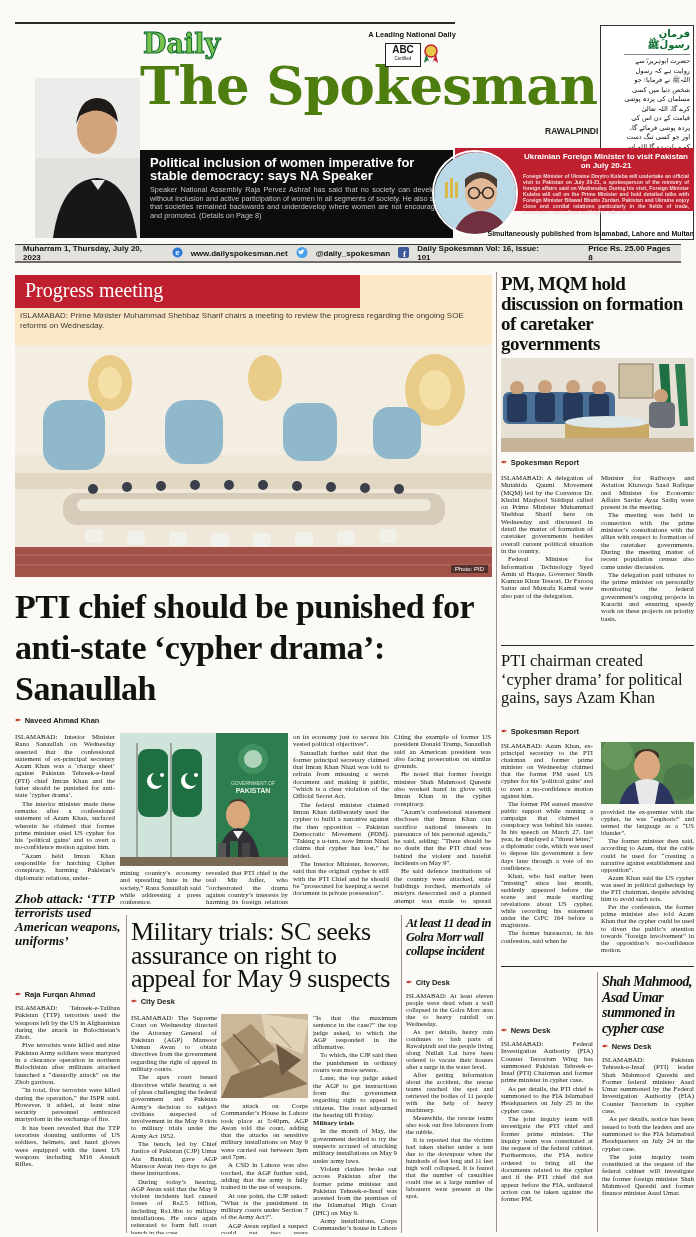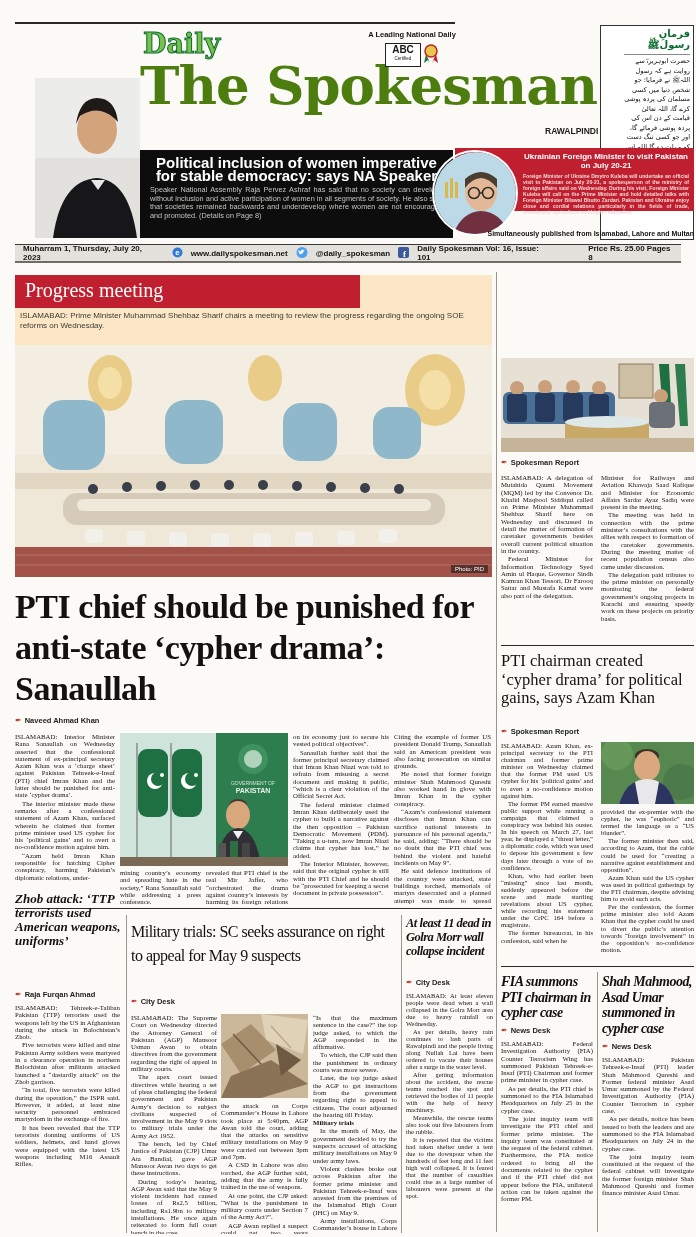--- a/index.html
+++ b/index.html
@@ -65,21 +65,21 @@
     <div class="urdu" style="font-size:10px;font-weight:bold;color:#0a6b2e;border-bottom:1px solid #888;padding-bottom:1px;">فرمانِ رسولﷺ</div>
     <div class="urdu" style="font-size:6.6px;line-height:9.5px;color:#111;margin-top:2px;">حضرت ابوہریرہؓ سے روایت ہے کہ رسول اللہﷺ نے فرمایا: جو شخص دنیا میں کسی مسلمان کی پردہ پوشی کرے گا، اللہ تعالیٰ قیامت کے دن اس کی پردہ پوشی فرمائے گا، اور جو کسی تنگ دست کو مہلت دے گا اللہ اس پر آسانی فرمائے گا۔</div>
     <div class="urdu" style="font-size:6px;color:#111;margin-top:1px;">(صحیح بخاری و مسلم)</div>
     <div style="border-top:1px solid #888;margin-top:3px;padding-top:2px;text-align:center;">
       <div class="serif" style="font-size:8px;font-weight:bold;">Barkat Rice Mills</div>
       <div class="serif" style="font-size:8px;font-weight:bold;">(Pvt) Limited</div>
     </div>
   </div>
 
   <div class="abs" style="left:140px;top:150px;width:313px;height:88px;background:#0d0d0d;padding:6px 10px;box-sizing:border-box;">
-    <div class="sans" style="font-size:15px;line-height:13px;font-weight:bold;color:#ffffff;text-align:center;">Political inclusion of women imperative for stable democracy: says NA Speaker</div>
+    <div class="sans" style="font-size:13px;line-height:13px;font-weight:bold;color:#ffffff;">Political inclusion of women imperative for stable democracy: says NA Speaker</div>
     <div class="sans" style="font-size:7.3px;line-height:8.6px;color:#c6c4c0;text-align:justify;margin-top:4px;">Speaker National Assembly Raja Pervez Ashraf has said that no society can develope without inclusion and active participation of women in all segments of society. He also said that societies remained backwards and underdevelop where women are not encouraged and promoted. (Details on Page 8)</div>
   </div>
 
   <div class="abs redbar" style="left:455px;top:148px;width:239px;height:63px;">
     <div class="sans" style="position:absolute;left:68px;top:4px;width:166px;font-size:8px;line-height:9px;font-weight:bold;color:#fff;text-align:center;">Ukrainian Foreign Minister to visit Pakistan on July 20-21</div>
     <div class="sans" style="position:absolute;left:68px;top:25px;width:166px;font-size:5.1px;line-height:6px;font-weight:bold;color:#f3d9d9;text-align:justify;">Foreign Minister of Ukraine Dmytro Kuleba will undertake an official visit to Pakistan on July 20-21, a spokesperson of the ministry of foreign affairs said on Wednesday. During his visit, Foreign Minister Kuleba will call on the Prime Minister and hold detailed talks with Foreign Minister Bilawal Bhutto Zardari. Pakistan and Ukraine enjoy close and cordial relations particularly in the fields of trade, investment, agriculture and higher education.</div>
   </div>
   <div class="abs circle-clip" style="left:432px;top:150px;width:86px;height:86px;border:2px solid #fff;box-sizing:border-box;">
     <svg width="86" height="86" viewBox="0 0 86 86">
       <circle cx="43" cy="43" r="43" fill="#bcd9e8"></circle>
@@ -256,21 +256,21 @@
   </div>
   <div class="abs cols" style="left:15px;top:1004px;width:105px;height:230px;">
       <p class="para">ISLAMABAD: Tehreek-e-Taliban Pakistan (TTP) terrorists used the weapons left by the US in Afghanistan during the attack in Balochistan’s Zhob.</p>
       <p class="para">Five terrorists were killed and nine Pakistan Army soldiers were martyred in a clearance operation in northern Balochistan after militants attacked launched a “dastardly attack” on the Zhob garrison.</p>
       <p class="para">“In total, five terrorists were killed during the operation,” the ISPR said. However, it added, at least nine security personnel embraced martyrdom in the exchange of fire.</p>
       <p class="para">It has been revealed that the TTP terrorists donning uniforms of US soldiers, helmets, and hand gloves were equipped with the latest US weapons including M16 Assault Rifles.</p>
     </div>
 
   <div class="abs rule-v" style="left:126px;top:915px;height:318px;"></div>
 
-  <div class="abs headline serif" style="left:131px;top:920px;width:266px;font-size:16px;line-height:23.5px;font-weight:normal;">Military trials: SC seeks assurance on right to appeal for May 9 suspects</div>
+  <div class="abs headline serif" style="left:131px;top:920px;width:266px;font-size:26px;line-height:23.5px;font-weight:normal;">Military trials: SC seeks assurance on right to appeal for May 9 suspects</div>
   <div class="abs byline" style="left:131px;top:997px;">
     <span class="pen">✒</span>
       <span>City Desk</span>
   </div>
   <div class="abs cols" style="left:131px;top:1014px;width:86px;height:220px;">
       <p class="para">ISLAMABAD: The Supreme Court on Wednesday directed the Attorney General of Pakistan (AGP) Mansoor Usman Awan to obtain directives from the government regarding the right of appeal in military courts.</p>
       <p class="para">The apex court issued directives while hearing a set of pleas challenging the federal government and Pakistan Army’s decision to subject civilians suspected of involvement in the May 9 riots to military trials under the Army Act 1952.</p>
       <p class="para">The bench, led by Chief Justice of Pakistan (CJP) Umar Ata Bandial, gave AGP Mansoor Awan two days to get these instructions.</p>
       <p class="para">During today’s hearing, AGP Awan said that the May 9 violent incidents had caused losses of Rs2.5 billion, including Rs1.9bn to military installations. He once again reiterated to form full court bench in the case.</p>
     </div>
@@ -311,20 +311,21 @@
   <div class="abs cols" style="left:406px;top:992px;width:87px;height:242px;font-size:6.5px;line-height:7px;">
       <p class="para">ISLAMABAD: At least eleven people were dead when a wall collapsed in the Golra Morr area due to heavy rainfall on Wednesday.</p>
       <p class="para">As per details, heavy rain continues to lash parts of Rawalpindi and the people living along Nullah Lai have been ordered to vacate their houses after a surge in the water level.</p>
       <p class="para">After getting information about the accident, the rescue teams reached the spot and retrieved the bodies of 11 people with the help of heavy machinery.</p>
       <p class="para">Meanwhile, the rescue teams also took out five labourers from the rubble.</p>
       <p class="para">It is reported that the victims had taken shelter under a tent due to the downpour when the hundreds of feet long and 11 feet high wall collapsed. It is feared that the number of casualties could rise as a large number of labourers were present at the spot.</p>
     </div>
 
   <div class="abs rule-v" style="left:496px;top:272px;height:960px;"></div>
 
+  <div class="abs headline serif" style="left:501px;top:274px;width:194px;font-size:19px;line-height:20px;">PM, MQM hold discussion on formation of caretaker governments</div>
   <div class="abs" style="left:501px;top:358px;width:193px;height:94px;">
     <svg width="193" height="94" viewBox="0 0 193 94" preserveAspectRatio="none">
       <rect width="193" height="94" fill="#e6e0d5"></rect>
       <rect x="118" y="6" width="34" height="34" fill="#cdbfa4" stroke="#8a7a5e"></rect>
       <path d="M158 6 l10 0 l3 62 l-8 0 z" fill="#1e6f42"></path>
       <path d="M174 6 l10 0 l3 62 l-8 0 z" fill="#2e7d4f"></path>
       <rect x="2" y="34" width="112" height="32" rx="6" fill="#4a6f96"></rect>
       <g fill="#caa07a">
           <circle cx="16" cy="30" r="7"></circle>
           <circle cx="44" cy="29" r="7"></circle>
@@ -385,21 +386,20 @@
   </div>
   <div class="abs cols" style="left:601px;top:808px;width:93px;height:152px;font-size:6.6px;line-height:7.1px;">
       <p class="para">provided the ex-premier with the cypher, he was “euphoric” and termed the language as a “US blunder”.</p>
       <p class="para">The former minister then said, according to Azam, that the cable could be used for “creating a narrative against establishment and opposition”.</p>
       <p class="para">Azam Khan said the US cypher was used in political gatherings by the PTI chairman, despite advising him to avoid such acts.</p>
       <p class="para">Per the confession, the former prime minister also told Azam Khan that the cypher could be used to divert the public’s attention towards “foreign involvement” in the opposition’s no-confidence motion.</p>
     </div>
 
   <div class="abs rule-h" style="left:501px;top:966px;width:193px;"></div>
 
-  <div class="abs headline serif ital" style="left:501px;top:974px;width:92px;font-size:14px;line-height:15.5px;">FIA summons PTI chairman in cypher case</div>
   <div class="abs byline" style="left:501px;top:1026px;">
     <span class="pen">✒</span>
       <span>News Desk</span>
   </div>
   <div class="abs cols" style="left:501px;top:1040px;width:92px;height:194px;">
       <p class="para">ISLAMABAD: Federal Investigation Authority (FIA) Counter Terrorism Wing has summoned Pakistan Tehreek-e-Insaf (PTI) Chairman and former prime minister in cypher case.</p>
       <p class="para">As per details, the PTI chief is summoned to the FIA Islamabad Headquarters on July 25 in the cypher case.</p>
       <p class="para">The joint inquiry team will investigate the PTI chief and former prime minister. The inquiry team was constituted at the request of the federal cabinet. Furthermore, the FIA notice ordered to bring all the documents related to the cypher and if the PTI chief did not appear before the FIA, unilateral action can be taken against the former PM.</p>
     </div>
 

